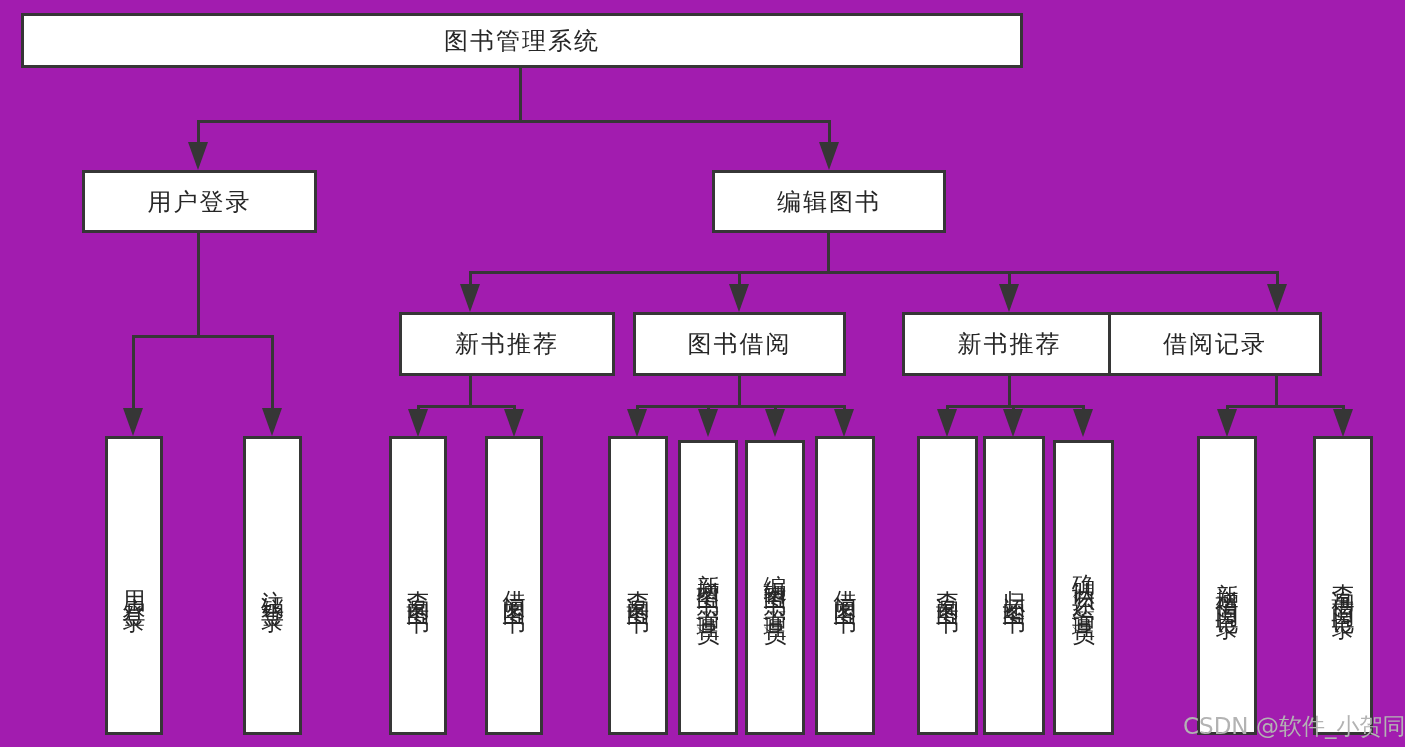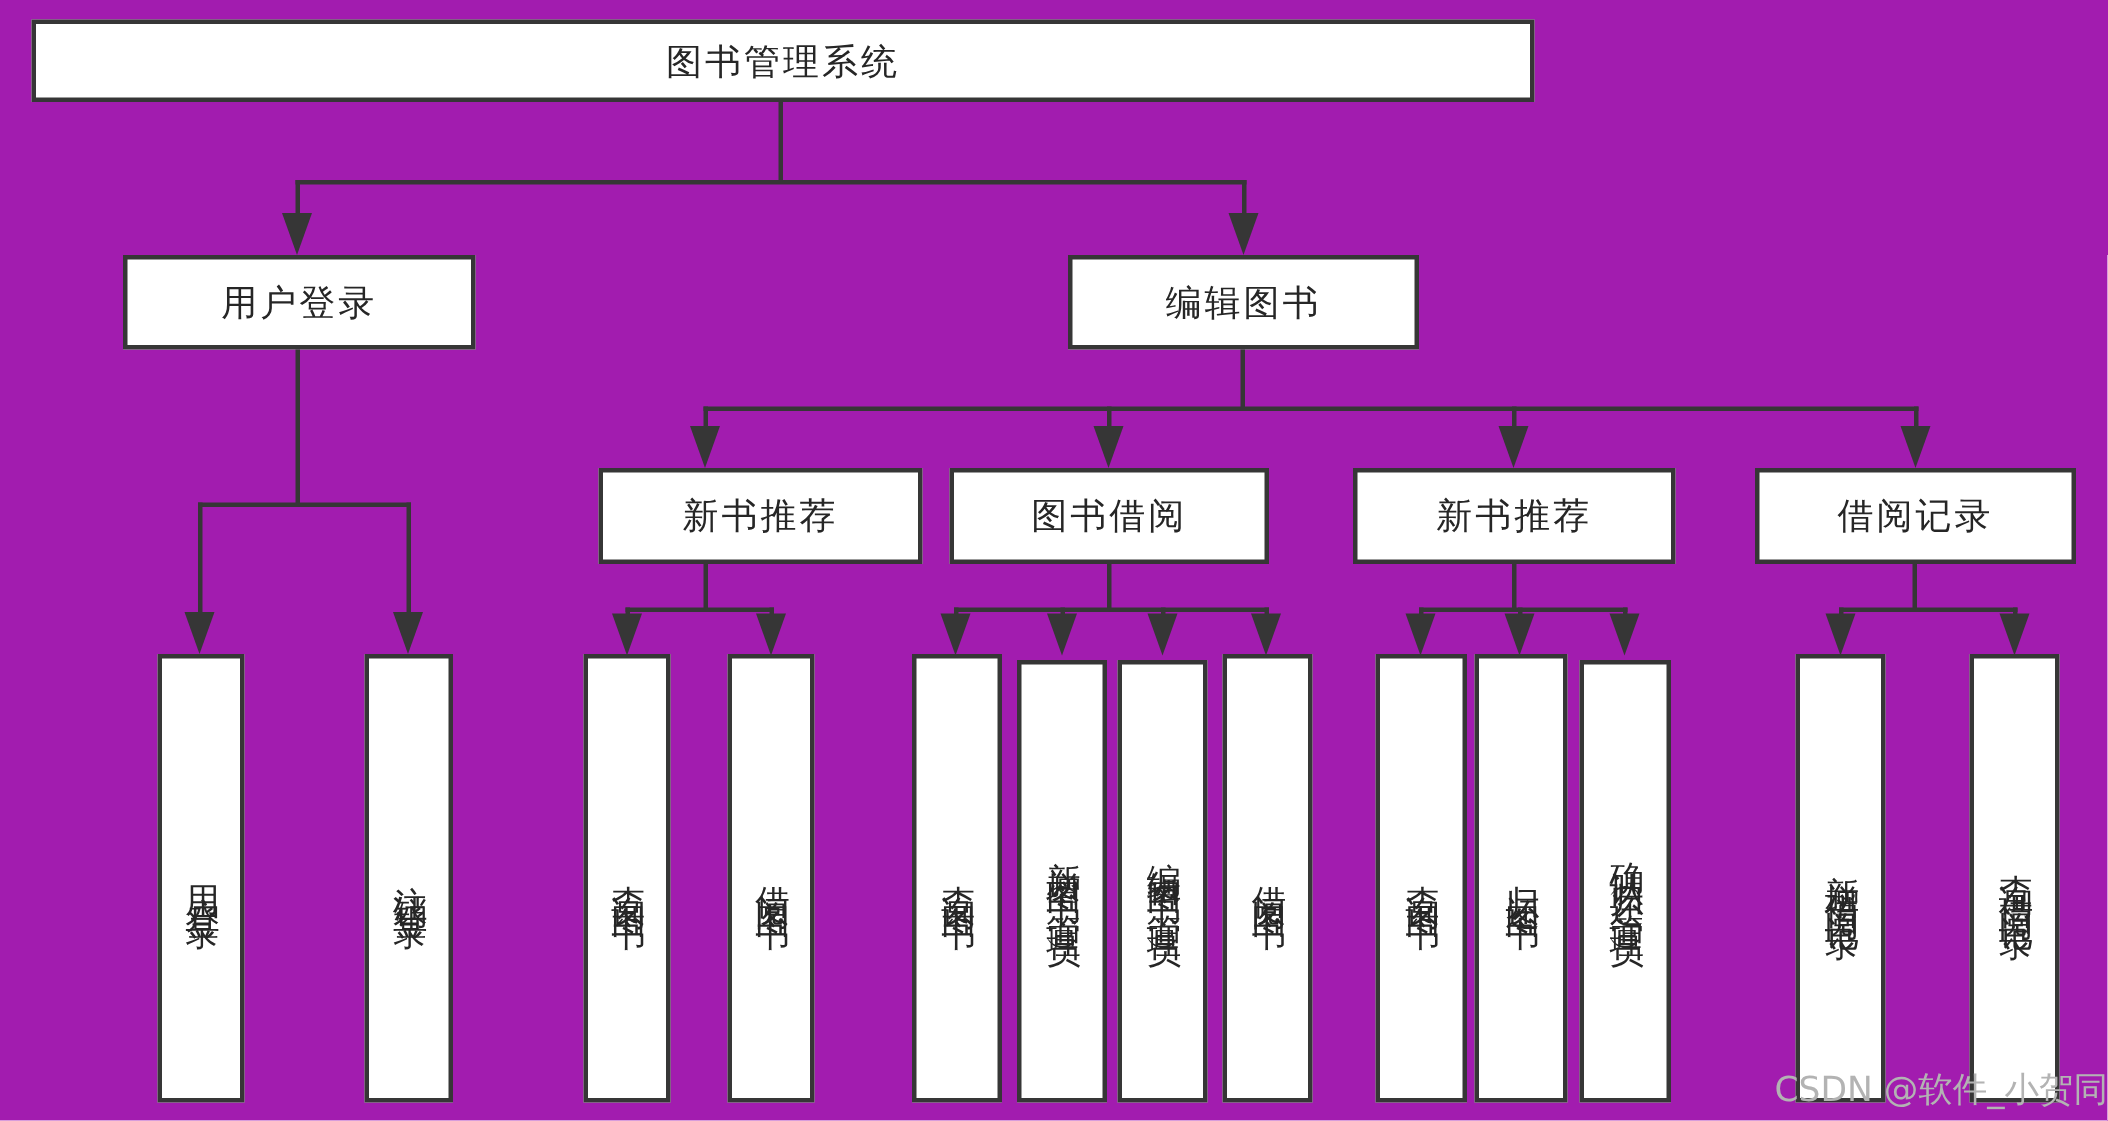--- a/index.html
+++ b/index.html
@@ -101,21 +101,21 @@
 
   <div class="box" style="left:351px; top:312px; width:216px; height:64px;margin-left:48px;">
     <span>新书推荐</span>
   </div>
   <div class="box" style="left:633px; top:312px; width:213px; height:64px;">
     <span>图书借阅</span>
   </div>
   <div class="box" style="left:902px; top:312px; width:215px; height:64px;">
     <span>新书推荐</span>
   </div>
-  <div class="box" style="left:1170px; top:312px; width:214px; height:64px;">
+  <div class="box" style="left:1108px; top:312px; width:214px; height:64px;">
     <span>借阅记录</span>
   </div>
 
   <div class="vline" style="left:469px; top:376px; height:31px;"></div>
   <div class="hline" style="left:417px; top:405px; width:99px;"></div>
   <div class="vline" style="left:417px; top:405px; height:14px;"></div>
   <div class="vline" style="left:513px; top:405px; height:14px;"></div>
   <div class="arrow" style="left:408px; top:409px;"></div>
   <div class="arrow" style="left:504px; top:409px;"></div>
 

